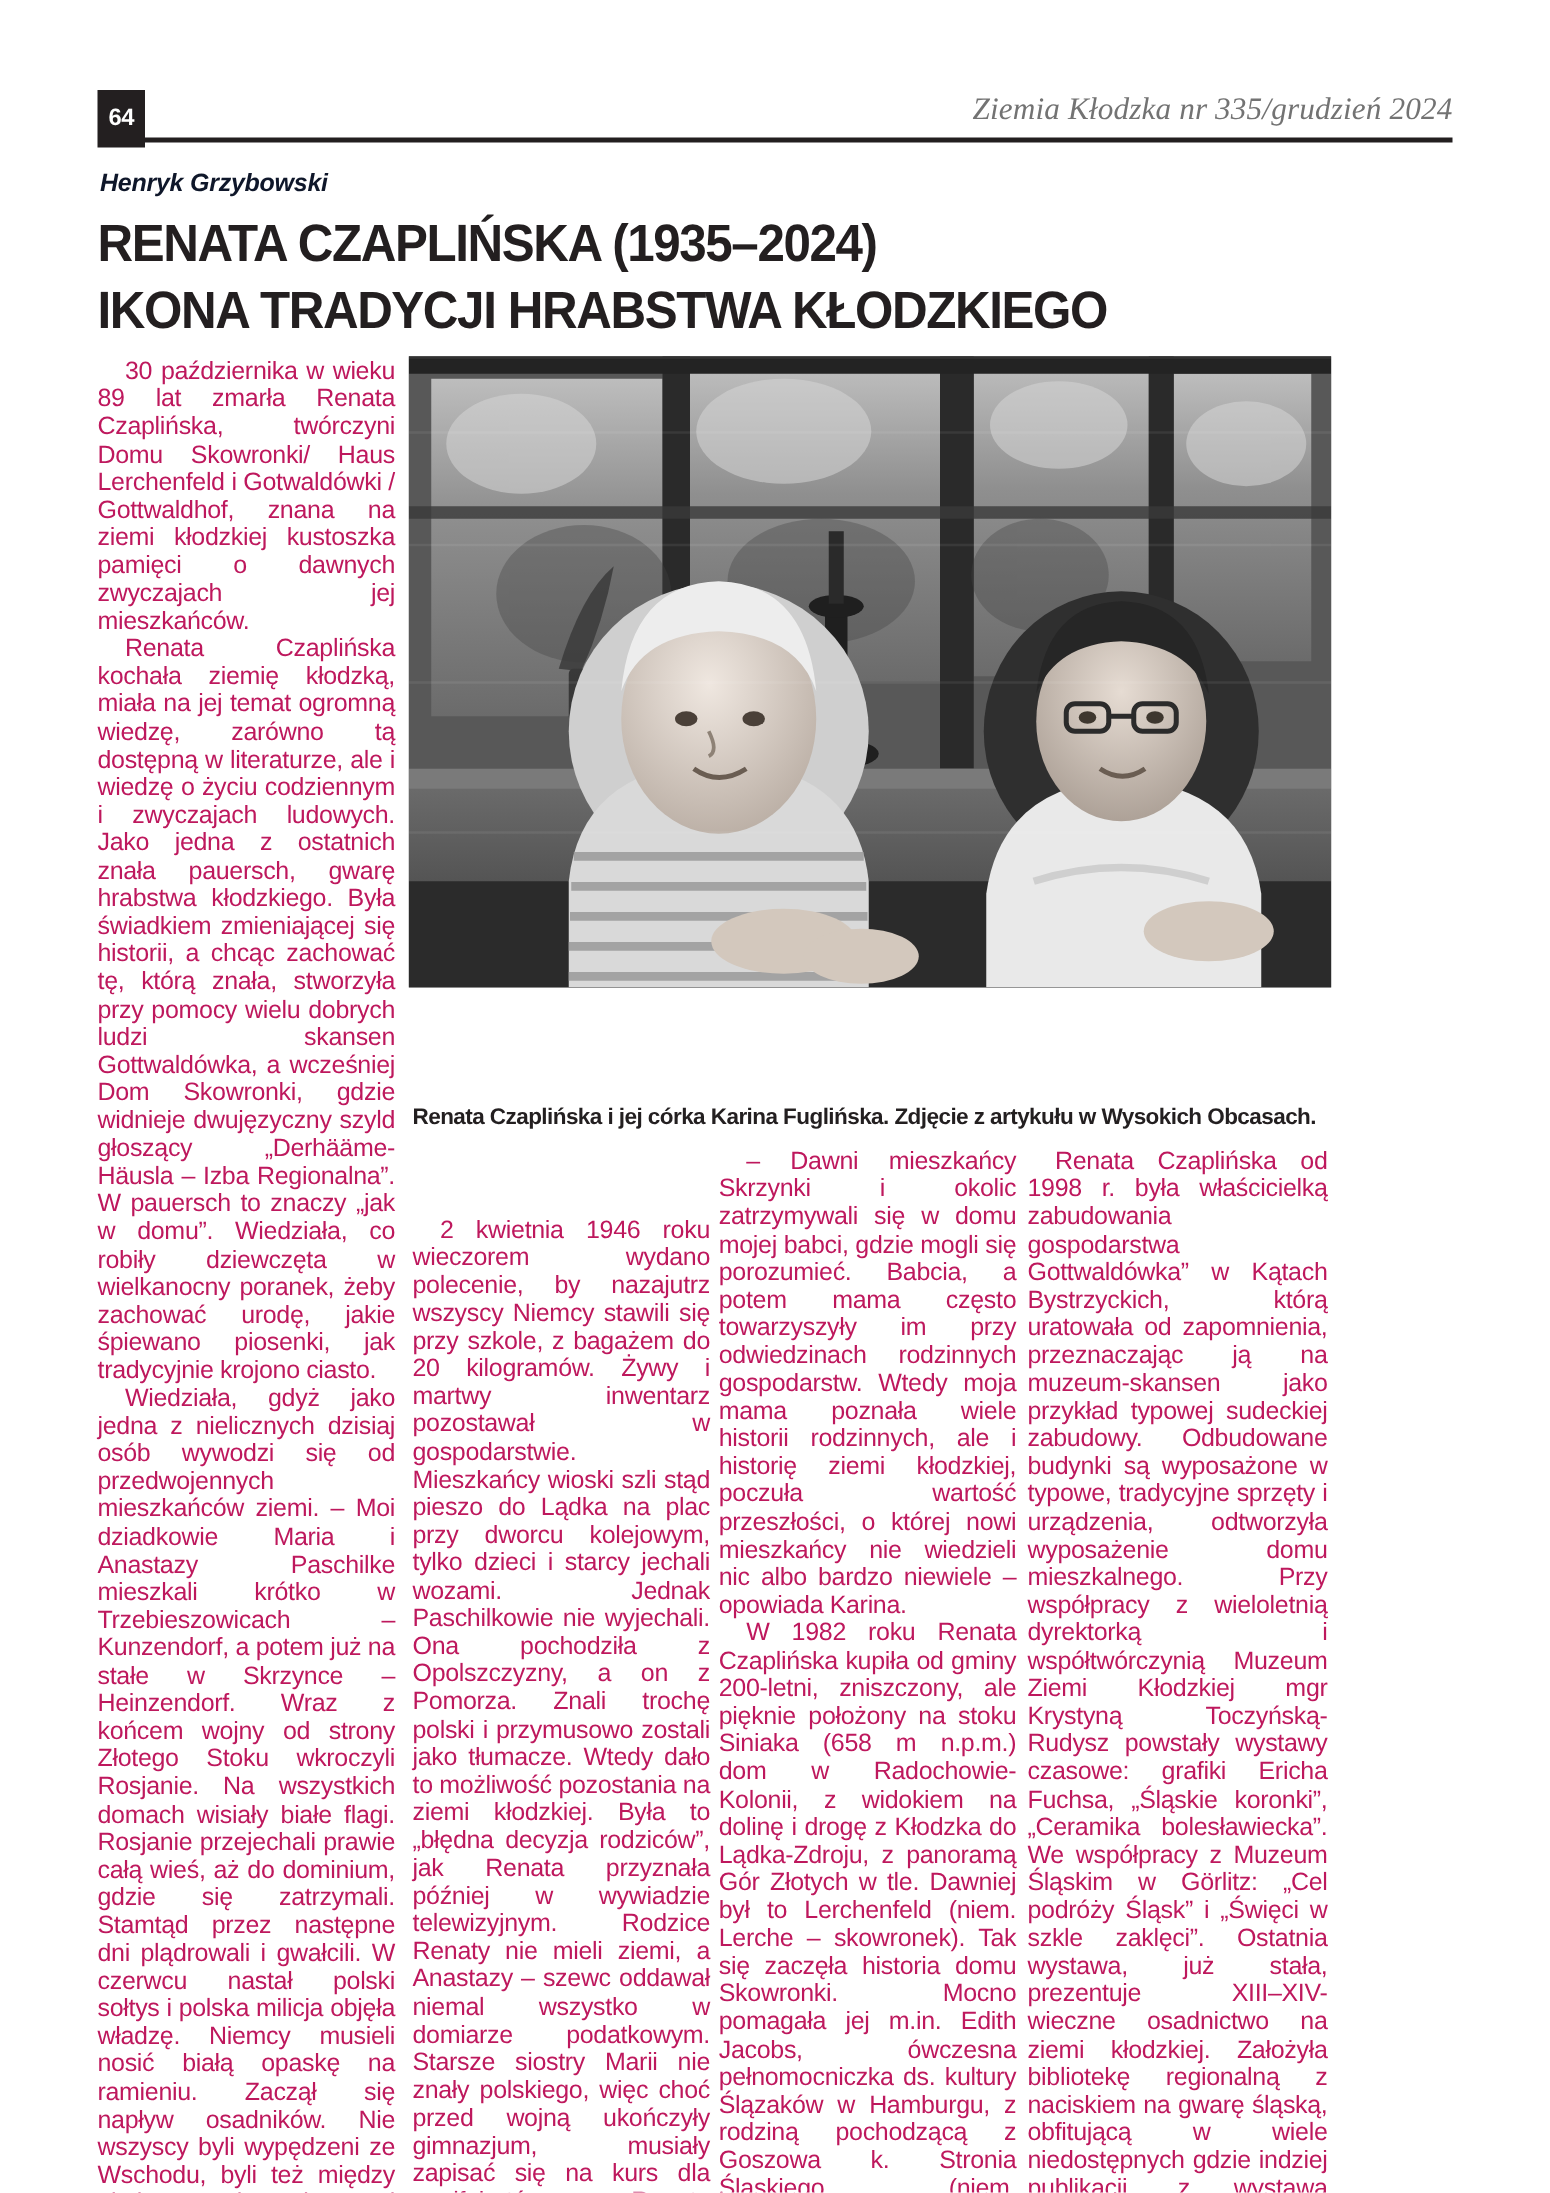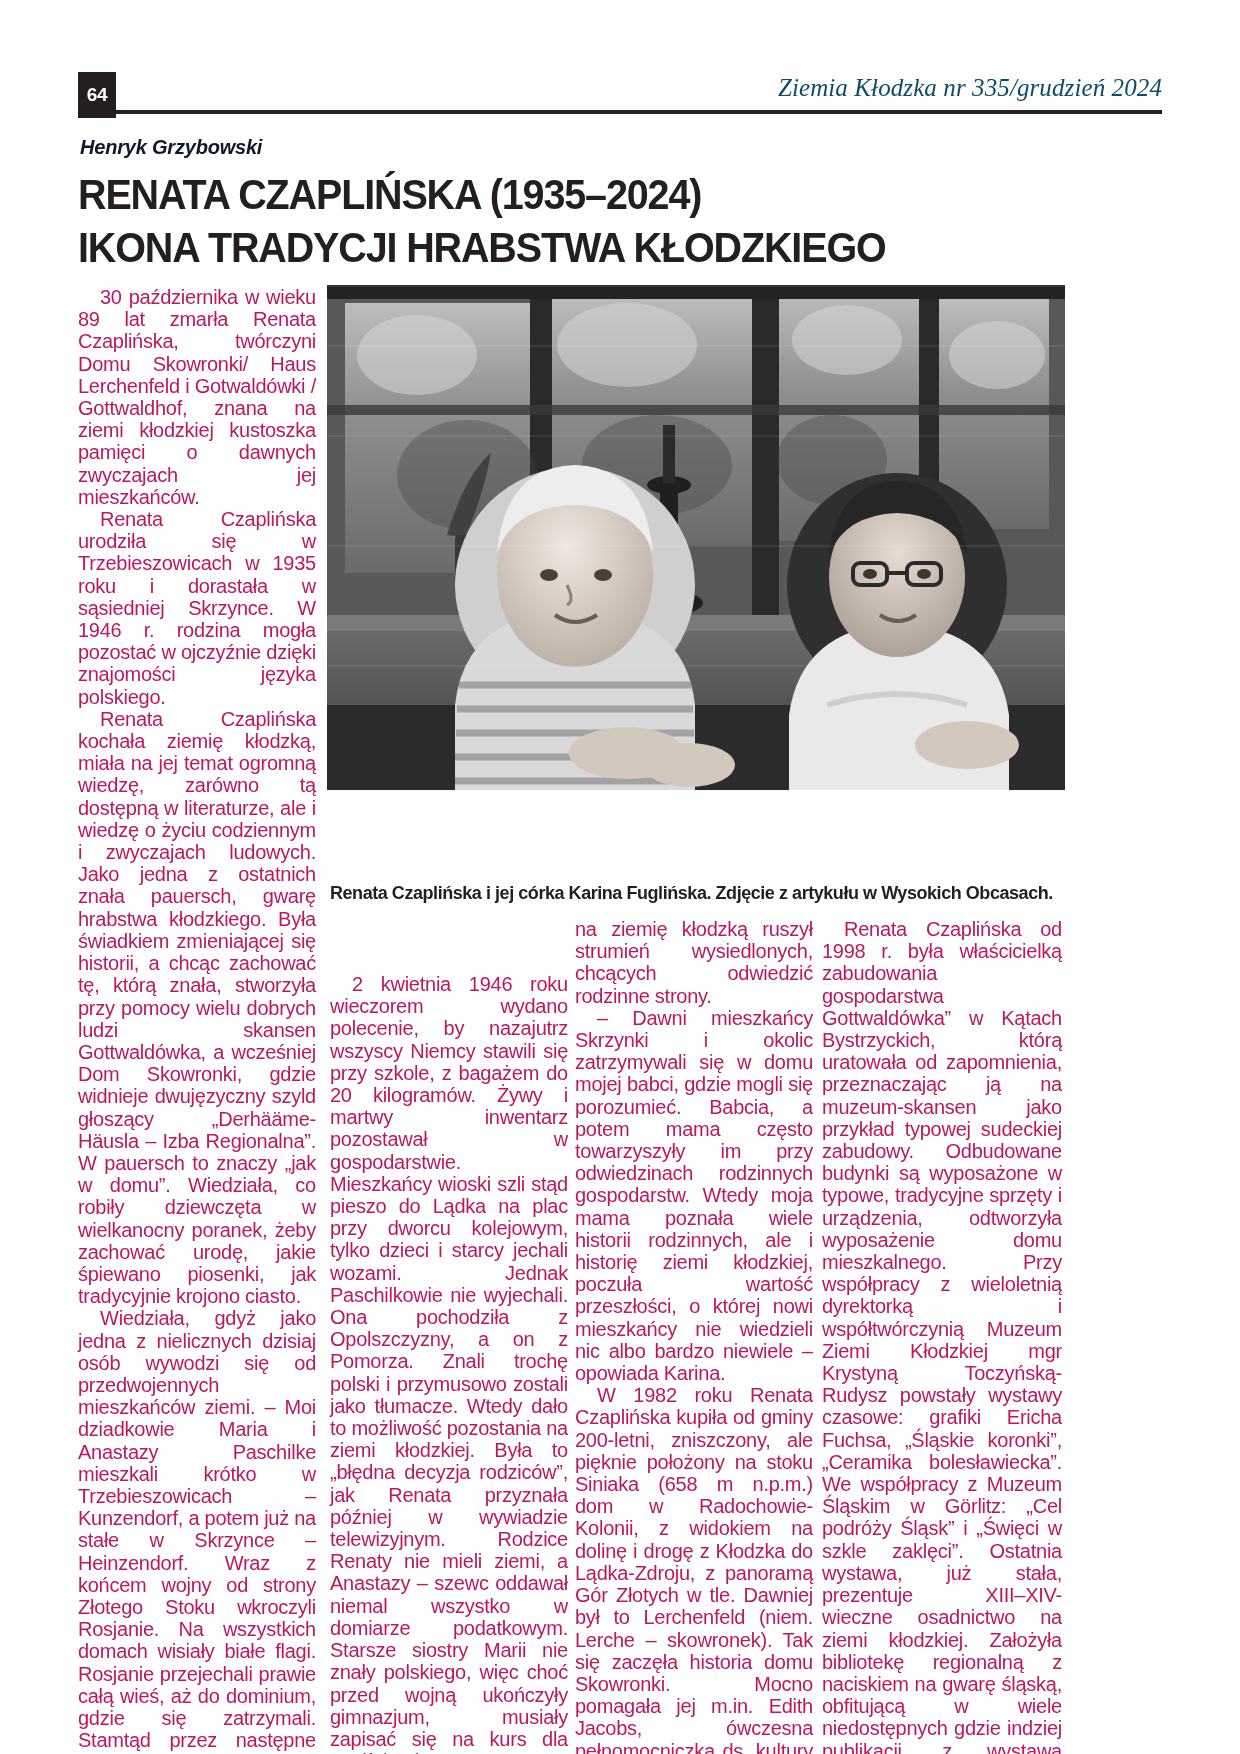--- a/index.html
+++ b/index.html
@@ -54,21 +54,21 @@
     height: 4px;
     background: #231f20;
   }
   .header-title {
     position: absolute;
     right: 0;
     top: 2px;
     font-family: "Liberation Serif", serif;
     font-style: italic;
     font-size: 25px;
-    color: #0c4a6e;
+    color: #737373;
     white-space: nowrap;
     letter-spacing: 0.1px;
   }
 
   
   .byline {
     position: absolute;
     left: 80px;
     top: 136px;
     font-family: "Liberation Sans", sans-serif;
@@ -274,32 +274,30 @@
         <rect x="0" y="260" width="738" height="2"></rect>
         <rect x="0" y="380" width="738" height="2"></rect>
       </g>
     </svg>
   </div>
 
   <div class="caption">Renata Czaplińska i jej córka Karina Fuglińska. Zdjęcie z artykułu w  Wysokich Obcasach.</div>
 
   <div class="col" id="col1">
     <p>30 października w wieku 89 lat zmarła Renata Czaplińska, twórczyni Domu Skowronki/ Haus Lerchenfeld i Gotwaldówki / Gottwaldhof, znana na ziemi kłodzkiej kustoszka pamięci o dawnych zwyczajach jej mieszkańców.</p>
-    <p>Renata Czaplińska urodziła się w Trzebieszowicach w 1935 roku i dorastała w sąsiedniej Skrzynce. W 1946 r. rodzina mogła pozostać w ojczyźnie dzięki znajomości języka polskiego.</p>
     <p>Renata Czaplińska kochała ziemię kłodzką, miała na jej temat ogromną wiedzę, zarówno tą dostępną w literaturze, ale i wiedzę o życiu codziennym i zwyczajach ludowych. Jako jedna z ostatnich znała pauersch, gwarę hrabstwa kłodzkiego. Była świadkiem zmieniającej się historii, a chcąc zachować tę, którą znała, stworzyła przy pomocy wielu dobrych ludzi skansen Gottwaldówka, a wcześniej Dom Skowronki, gdzie widnieje dwujęzyczny szyld głoszący „Derhääme-Häusla – Izba Regionalna”. W pauersch to  znaczy „jak w domu”. Wiedziała, co robiły dziewczęta w wielkanocny poranek, żeby zachować urodę, jakie śpiewano piosenki, jak tradycyjnie krojono ciasto.</p>
     <p>Wiedziała, gdyż jako jedna z nielicznych dzisiaj osób wywodzi się od przedwojennych mieszkańców ziemi. – Moi dziadkowie Maria i Anastazy Paschilke mieszkali krótko w Trzebieszowicach – Kunzendorf, a potem już na stałe w Skrzynce – Heinzendorf. Wraz z końcem wojny od strony Złotego Stoku wkroczyli Rosjanie. Na wszystkich domach wisiały białe flagi. Rosjanie przejechali prawie całą wieś, aż do dominium, gdzie się zatrzymali. Stamtąd przez następne dni plądrowali i gwałcili. W czerwcu nastał polski sołtys i polska milicja objęła władzę. Niemcy musieli nosić białą opaskę na ramieniu. Zaczął się napływ osadników. Nie wszyscy byli wypędzeni ze Wschodu, byli też między nimi szabrownicy i złodzieje. Widać było, że dla nich był tu „Dziki Zachód” – mówi Karina Buglińska, przytaczając wspomnienia mamy.</p>
   </div>
 
   <div class="col" id="col2">
     <p>2 kwietnia 1946 roku wieczorem wydano polecenie, by nazajutrz wszyscy Niemcy stawili się przy szkole, z bagażem do 20 kilogramów. Żywy i martwy inwentarz pozostawał w gospodarstwie. Mieszkańcy wioski szli stąd pieszo do Lądka na plac przy dworcu kolejowym, tylko dzieci i starcy jechali wozami. Jednak Paschilkowie nie wyjechali. Ona pochodziła z Opolszczyzny, a on z Pomorza. Znali trochę polski i przymusowo zostali jako tłumacze. Wtedy dało to możliwość pozostania na ziemi kłodzkiej. Była to „błędna decyzja rodziców”, jak Renata przyznała później w wywiadzie telewizyjnym. Rodzice Renaty nie mieli ziemi, a Anastazy – szewc oddawał niemal wszystko w domiarze podatkowym. Starsze siostry Marii nie znały polskiego, więc choć przed wojną ukończyły gimnazjum, musiały zapisać się na kurs dla analfabetów. Renata mieszkała do 1953 roku w domu rodzinnym, potem przeniosła się do Lądka-Zdroju, gdzie pracowała jako księgowa.</p>
     <p>Po podpisaniu układu o granicach i ociepleniu stosunków polsko-niemieckich w 1970 roku</p>
   </div>
 
   <div class="col" id="col3">
-    <p class="noindent">na ziemię kłodzką ruszył strumień wysiedlonych, chcących odwiedzić rodzinne strony.</p>
     <p>– Dawni mieszkańcy Skrzynki i okolic zatrzymywali się w domu mojej babci, gdzie mogli się porozumieć. Babcia, a potem mama często towarzyszyły im przy odwiedzinach rodzinnych gospodarstw. Wtedy moja mama poznała wiele historii rodzinnych, ale i historię ziemi kłodzkiej, poczuła wartość przeszłości, o której nowi mieszkańcy nie wiedzieli nic albo bardzo niewiele – opowiada Karina.</p>
     <p>W 1982 roku Renata Czaplińska kupiła od gminy 200-letni, zniszczony, ale pięknie położony na stoku Siniaka (658 m n.p.m.) dom w Radochowie-Kolonii, z widokiem na dolinę i drogę z Kłodzka do Lądka-Zdroju, z panoramą Gór Złotych w tle. Dawniej był to Lerchenfeld (niem. Lerche – skowronek). Tak się zaczęła historia domu Skowronki. Mocno pomagała jej m.in. Edith Jacobs, ówczesna pełnomocniczka ds. kultury Ślązaków w Hamburgu, z rodziną pochodzącą z Goszowa k. Stronia Śląskiego (niem. Gompersdorf ), Christoph Hoetzel z Dolnośląskiego Forum Kultury,</p>
   </div>
 
   <div class="col" id="col4">
     <p>Renata Czaplińska od 1998 r. była właścicielką zabudowania gospodarstwa Gottwaldówka” w Kątach Bystrzyckich, którą uratowała od zapomnienia, przeznaczając ją na muzeum-skansen jako przykład typowej sudeckiej zabudowy. Odbudowane budynki są wyposażone w typowe, tradycyjne sprzęty i urządzenia, odtworzyła wyposażenie domu mieszkalnego. Przy współpracy z wieloletnią dyrektorką i współtwórczynią Muzeum Ziemi Kłodzkiej mgr Krystyną Toczyńską-Rudysz powstały wystawy czasowe: grafiki Ericha Fuchsa, „Śląskie koronki”, „Ceramika bolesławiecka”. We współpracy z Muzeum Śląskim w Görlitz: „Cel podróży Śląsk” i „Święci w szkle zaklęci”. Ostatnia wystawa, już stała, prezentuje XIII–XIV-wieczne osadnictwo na ziemi kłodzkiej. Założyła bibliotekę regionalną z naciskiem na gwarę śląską, obfitującą w wiele niedostępnych gdzie indziej publikacji, z wystawą dorobku naukowego</p>
   </div>
 
 </div>
 

